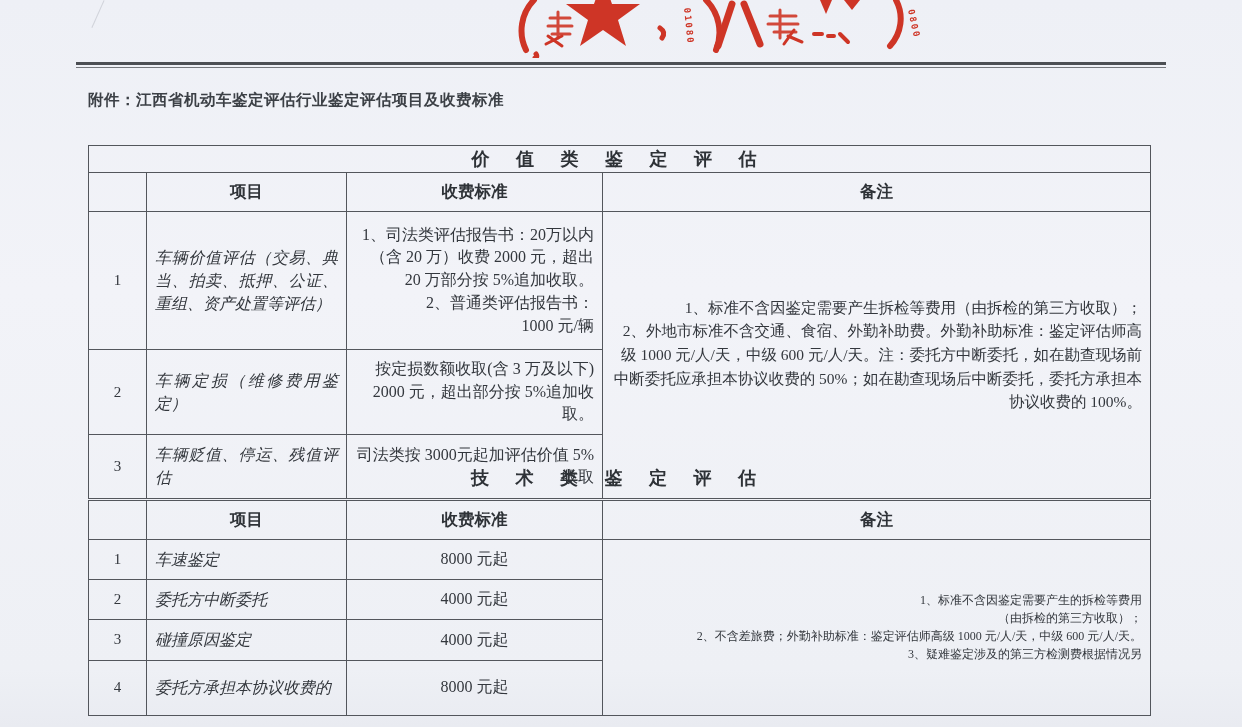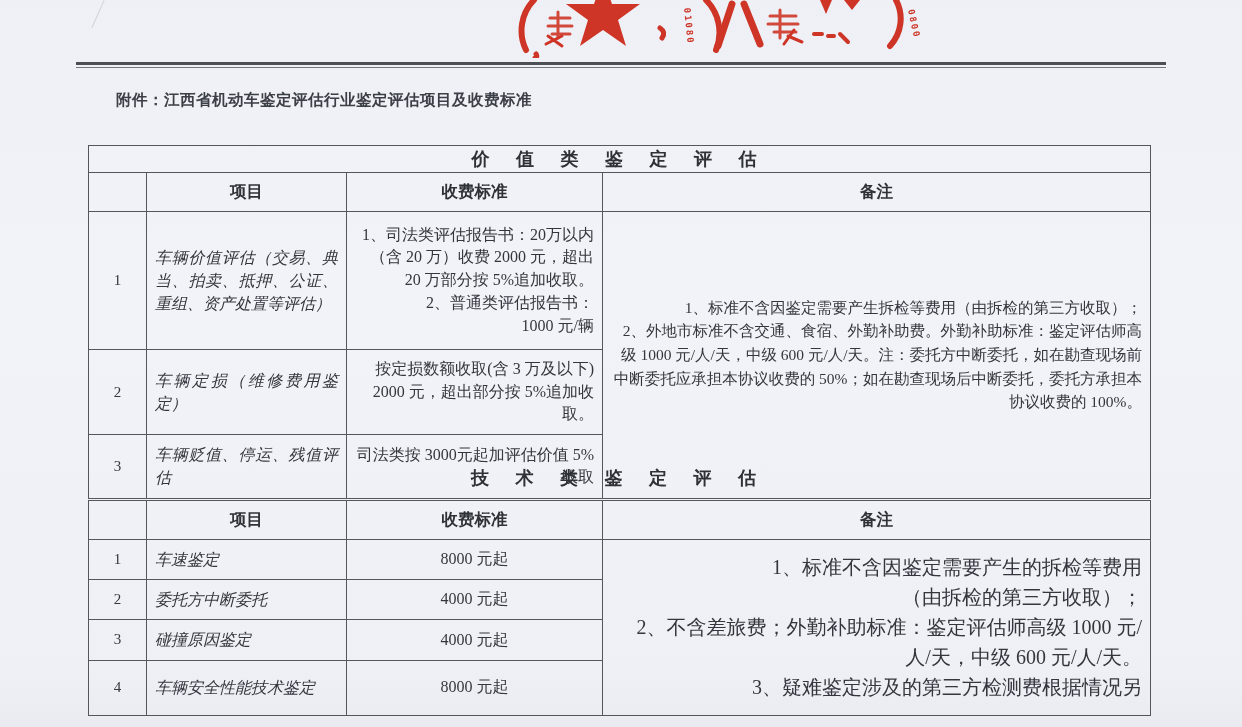--- a/index.html
+++ b/index.html
@@ -7,34 +7,34 @@
     position:relative;width:1242px;height:727px;overflow:hidden;
     background:linear-gradient(180deg,#eef0f6 0%,#f2f3f8 40%,#eef0f5 92%,#e9ebf1 100%);
     font-family:"Liberation Serif","DejaVu Serif",serif;
     color:#33373d;
   }
   .stamp{position:absolute;left:488px;top:0;width:432px;height:58px;}
   .rule{position:absolute;left:76px;top:62px;width:1090px;height:8px;}
   .rule .r1{height:3px;background:#4c4f54;}
   .rule .r2{height:1px;background:#74777c;margin-top:2px;}
   .attach{position:absolute;left:88px;top:90px;font-size:15.5px;font-weight:600;
-    letter-spacing:0.5px;color:#3c4046;margin-left:28px;}
+    letter-spacing:0.5px;color:#3c4046;}
   .tbl{position:absolute;left:88px;border-collapse:collapse;table-layout:fixed;
     width:1062px;font-size:16px;}
   .tbl td{border:1px solid #53565c;padding:8px 8px;vertical-align:middle;
     overflow:hidden;}
   .tbl .ttl{font-weight:bold;font-size:18px;letter-spacing:11px;text-align:center;
     padding:1px 0;color:#2e3237;}
   .tbl .hdr{font-weight:bold;font-size:16.5px;text-align:center;color:#2e3237;}
   .idx{text-align:center;font-size:15px;}
   .item{text-align:justify;line-height:1.45;font-style:italic;}
   .fee{line-height:1.42;}
   .fee-c{text-align:center;}
   .remark{line-height:1.52;font-size:15.5px;vertical-align:middle;margin-left:28px;}
-  .remark2{line-height:1.5;font-size:20px;vertical-align:middle;}
+  .remark2{line-height:1.5;font-size:12px;vertical-align:middle;}
   .pre{white-space:pre-line;text-align:right;}
   .t2title{position:absolute;left:88px;top:466px;width:1062px;text-align:center;
     font-weight:bold;font-size:18px;letter-spacing:11px;color:#2e3237;}
   .fold{position:absolute;left:96px;top:6px;width:34px;height:30px;
     border-left:1px solid rgba(120,125,135,.25);transform:rotate(24deg);}
 </style>
 </head>
 <body>
 
 <div class="page">
@@ -143,19 +143,19 @@
       <td class="item">委托方中断委托</td>
       <td class="fee fee-c">4000 元起</td>
     </tr>
     <tr style="height:25px">
       <td class="idx">3</td>
       <td class="item">碰撞原因鉴定</td>
       <td class="fee fee-c">4000 元起</td>
     </tr>
     <tr style="height:55px">
       <td class="idx">4</td>
-      <td class="item">车辆安全性能技术鉴定</td>
+      <td class="item">委托方承担本协议收费的</td>
       <td class="fee fee-c">8000 元起</td>
     </tr>
   </tbody>
     </table>
 
 </div>
 
 </body></html>

